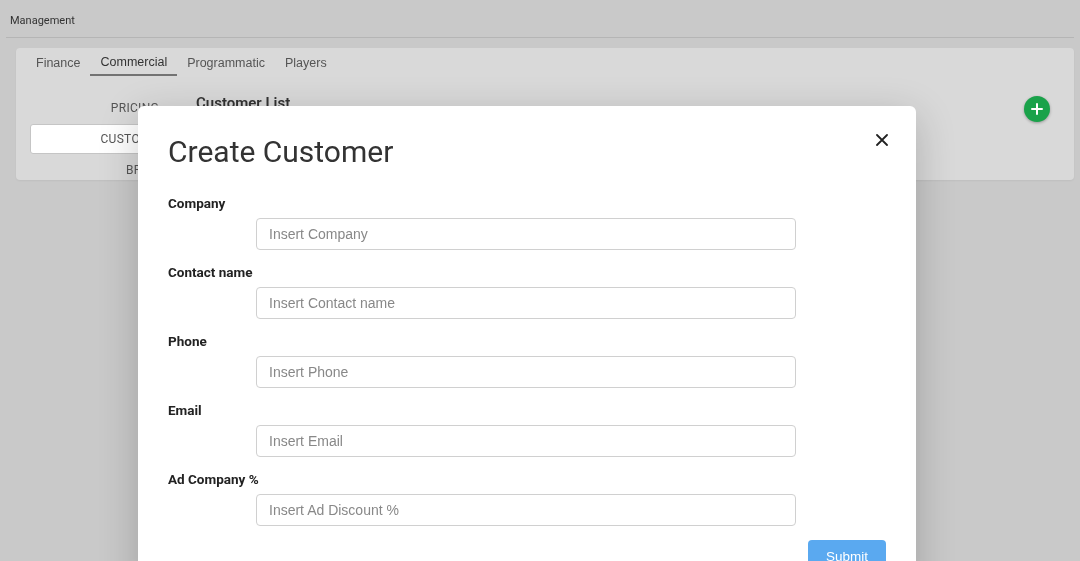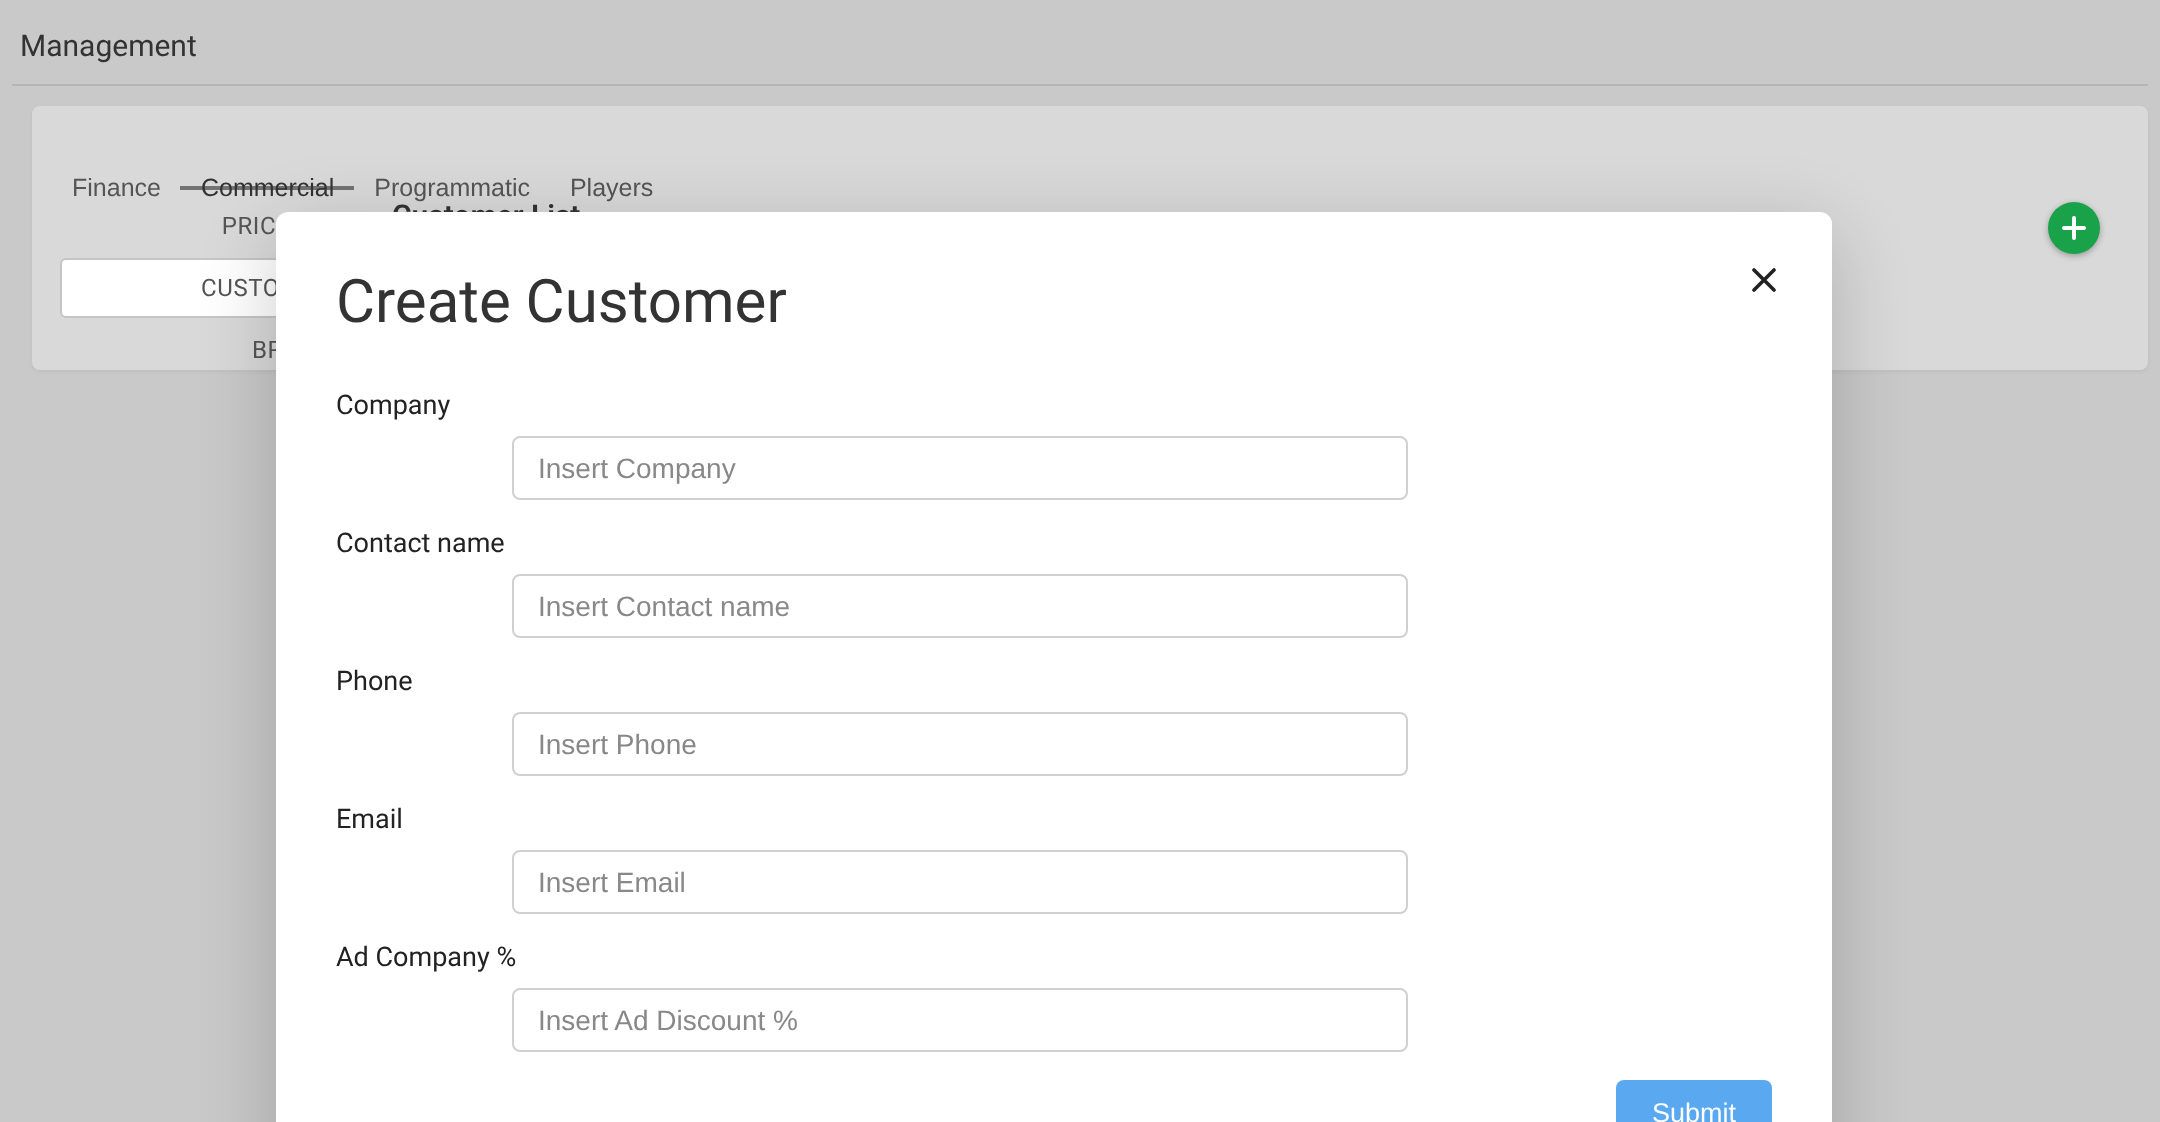--- a/index.html
+++ b/index.html
@@ -9,21 +9,21 @@
     }
     body {
       font-family: -apple-system, BlinkMacSystemFont, "Segoe UI", Roboto, Helvetica, Arial, sans-serif;
       background: #c9c9c9;
       width: 1080px;
       height: 561px;
       position: relative;
       overflow: hidden;
     }
     .page-title {
-      font-size: 15px;
+      font-size: 11px;
       color: #333;
       padding: 14px 10px 10px 10px;
     }
     .hr {
       border: none;
       border-top: 1px solid #b5b5b5;
       margin: 0 6px;
     }
     .panel {
       background: #d9d9d9;
@@ -43,21 +43,20 @@
       gap: 0;
       height: 28px;
     }
     .tab {
       padding: 7px 10px 6px 10px;
       font-size: 12.5px;
       color: #555;
       cursor: pointer;
       background: transparent;
       border: none;
-      margin-top: 27px;
     }
     .tab.active {
       border-bottom: 2px solid #737373;
       color: #333;
     }
     .sidebar {
       position: absolute;
       top: 46px;
       left: 14px;
       width: 152px;
@@ -149,27 +148,27 @@
       color: #222;
       display: flex;
       align-items: center;
       justify-content: center;
     }
     .field {
       margin-bottom: 14px;
     }
     .field-label {
       font-size: 13.5px;
-      font-weight: 400;
+      font-weight: 700;
       color: #222;
       display: block;
       margin-bottom: 7px;
     }
     .field-input {
-      width: 448px;
+      width: 540px;
       margin-left: 88px;
       height: 32px;
       border: 1px solid #d0d0d0;
       border-radius: 4px;
       padding: 6px 12px;
       font-size: 14px;
       color: #333;
       display: block;
     }
     .field-input::placeholder {

